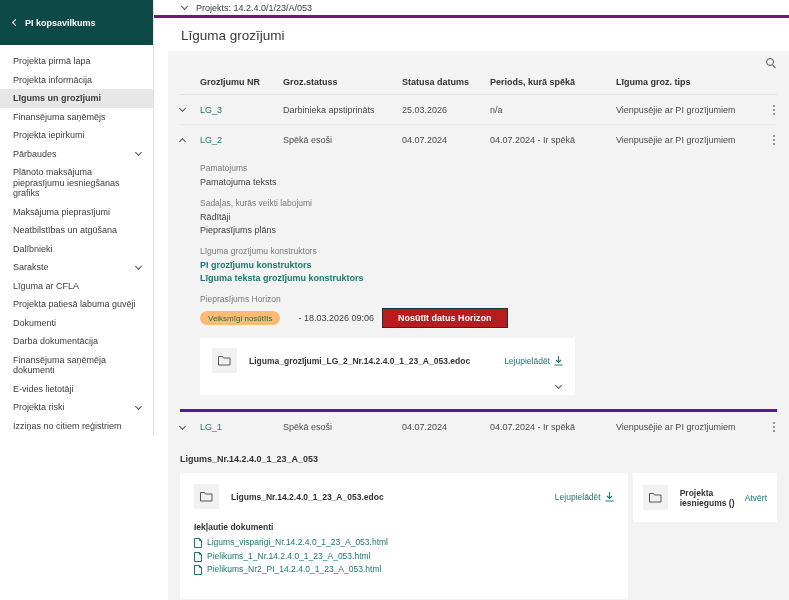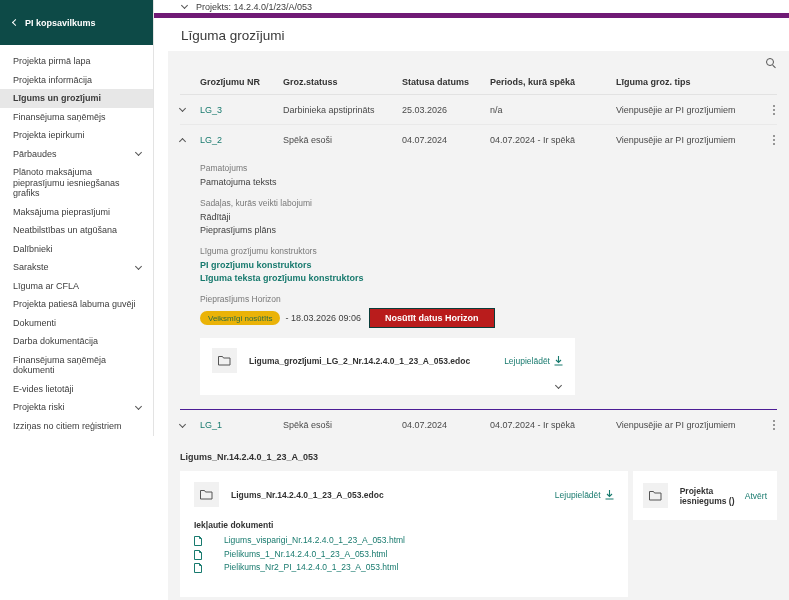--- a/index.html
+++ b/index.html
@@ -21,51 +21,51 @@
   
   .chev { display:inline-block; width:5px; height:5px; border-right:1.3px solid #555;
     border-bottom:1.3px solid #555; }
   .chev-down { transform:rotate(45deg); margin-top:-2px; }
   .chev-up   { transform:rotate(-135deg); margin-top:2px; }
   .chev-left { transform:rotate(135deg); border-color:#fff; }
   .chev-teal { border-color:#555; }
 
   
   .main { flex:1; height:600px; overflow:hidden; }
-  .topbar { height:18px; border-bottom:5px solid #701a75; display:flex;
+  .topbar { height:18px; border-bottom:3px solid #701a75; display:flex;
     align-items:center; gap:9px; padding-left:28px; font-size:9px; color:#3c3c3c; }
   h1 { font-size:13.5px; font-weight:400; color:#3a3a3a; margin:10px 0 8px 27px; }
   .panel { background:#f3f3f3; margin-left:14px; padding:0 12px; }
 
   
   .search-row { height:18px; display:flex; justify-content:flex-end; align-items:center; padding-top:6px; }
   .mag { position:relative; width:11px; height:11px; cursor:pointer; }
   .mag::before { content:""; position:absolute; width:6px; height:6px; border:1.2px solid #555;
     border-radius:50%; left:0; top:0; }
   .mag::after { content:""; position:absolute; width:4px; height:1.2px; background:#555;
     transform:rotate(45deg); left:6px; top:8px; }
   .grid { display:grid; grid-template-columns:20px 83px 119px 88px 126px 1fr 20px; align-items:center; }
   .thead { height:26px; font-size:9px; font-weight:bold; color:#333; border-bottom:1px solid #e2e2e2; }
   .trow { height:30px; font-size:9px; color:#4a4a4a; border-bottom:1px solid #e9e9e9; }
   .trow:last-child { border-bottom:none; }
   .nr { color:#187a6e; }
   .kebab { display:flex; flex-direction:column; gap:2px; align-items:center; justify-self:end; cursor:pointer; padding:2px; }
   .kebab i { width:2px; height:2px; border-radius:50%; background:#777; }
 
   
-  .detail { padding:8px 0 14px 20px; border-bottom:1px solid #4c1d95; }
+  .detail { padding:8px 0 14px 20px; border-bottom:3px solid #4c1d95; }
   .lbl { font-size:8.5px; color:#797979; margin-bottom:3px; }
   .val { font-size:9px; color:#3f3f3f; line-height:13px; }
   .gap { height:9px; }
   .tlink { display:block; font-size:9px; font-weight:bold; color:#187a6e; line-height:13px;
     text-decoration:none; cursor:pointer; }
   .pill-row { display:flex; align-items:center; margin-top:4px; }
-  .pill { background:#eab308; color:#2a6b45; font-size:8px; padding:2.5px 8px;
+  .pill { background:#fdba74; color:#2a6b45; font-size:8px; padding:2.5px 8px;
     border-radius:9px; white-space:nowrap; }
-  .pill-date { font-size:9px; margin-left:5px; white-space:nowrap; }
+  .pill-date { font-size:9px; margin-left:18px; white-space:nowrap; }
   .btn { background:#b91c1c; color:#fff; font-size:9px; font-weight:bold; border:1px solid #0a3d3a;
     padding:4px 15px; margin-left:8px; cursor:pointer; font-family:inherit; }
 
   
   .file-card { position:relative; width:375px; background:#fff; margin-top:10px; padding:10px 12px 22px; }
   .file-row { display:flex; align-items:center; }
   .folder-sq { width:25px; height:25px; background:#f1f1f1; display:flex; align-items:center;
     justify-content:center; margin-right:12px; flex:none; }
   .fname { font-size:8.5px; font-weight:bold; color:#333; }
   .dl { margin-left:auto; display:flex; align-items:center; gap:4px; color:#187a6e;
@@ -74,21 +74,21 @@
 
   
   .contract-panel { padding:12px; margin-left:14px; background:#f3f3f3; }
   .panel-title { font-size:9px; font-weight:bold; color:#333; margin-bottom:9px; }
   .cards { display:flex; gap:5px; align-items:flex-start; }
   .big-card { position:relative; width:450px; background:#fff; padding:11px 14px 20px; }
   .small-card { width:145px; background:#fff; padding:12px 10px; display:flex; align-items:center; }
   .small-card .fname { margin-right:auto; }
   .open-link { color:#187a6e; font-size:8.5px; cursor:pointer; white-space:nowrap; }
   .sec-lbl { font-size:8.5px; font-weight:bold; color:#333; margin:13px 0 6px; }
-  .doc-link { display:flex; align-items:center; gap:22px; color:#187a6e; font-size:8.5px;
+  .doc-link { display:flex; align-items:center; gap:5px; color:#187a6e; font-size:8.5px;
     line-height:9.5px; margin-bottom:3.5px; cursor:pointer; text-decoration:none; }
   svg { display:block; }
 </style>
 </head>
 <body>
 
 <div class="app">
 
   <aside class="sidebar">
     <div class="sb-header">

